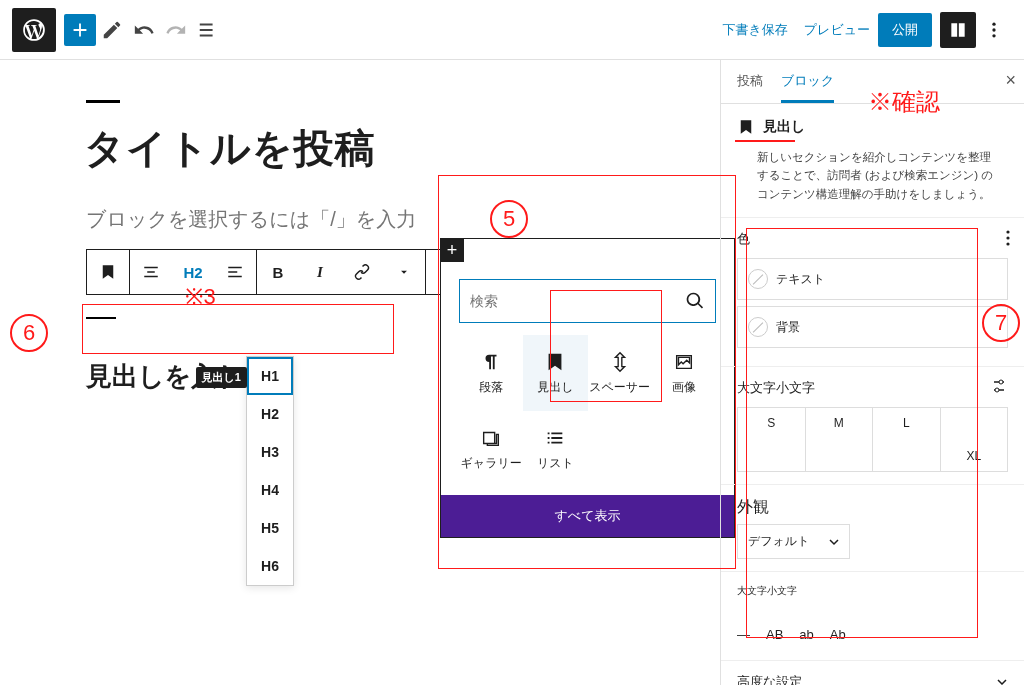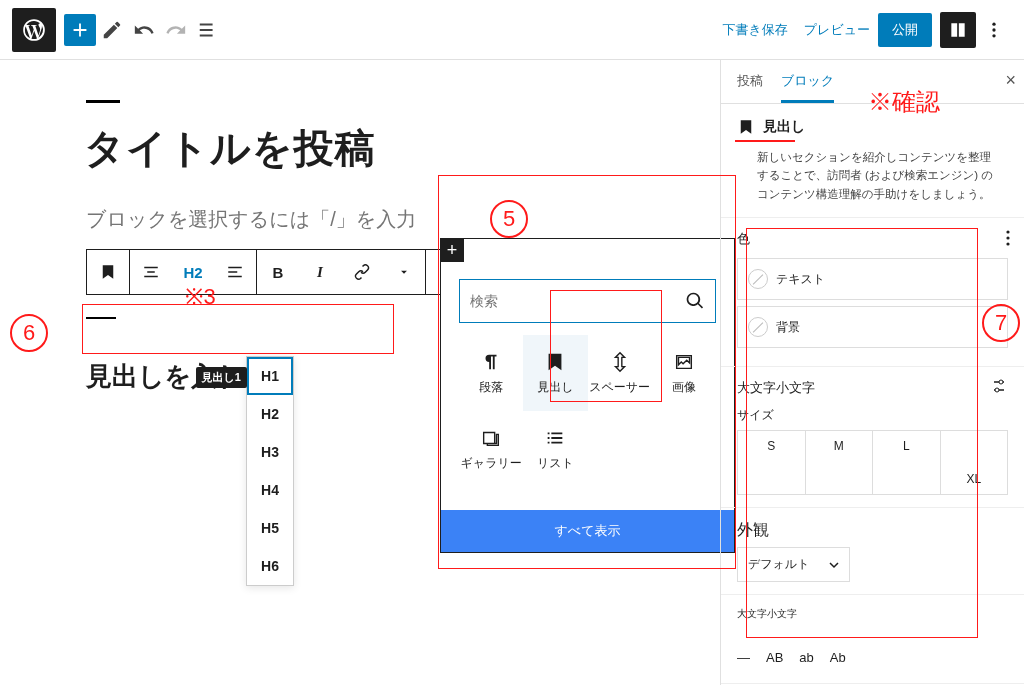--- a/index.html
+++ b/index.html
@@ -42,21 +42,21 @@
   
   .inserter { position: absolute; left: 440px; top: 178px; width: 295px; border: 1px solid #1e1e1e; background: #fff; }
   .ins-add { position: absolute; left: -1px; top: -1px; width: 24px; height: 24px; background: #1e1e1e; color: #fff; display: flex; align-items: center; justify-content: center; font-size: 18px; }
   .ins-inner { padding: 40px 18px 0 18px; }
   .ins-search { display: flex; border: 1.5px solid #007cba; height: 44px; align-items: center; padding: 0 10px; }
   .ins-search input { flex: 1; border: none; outline: none; font-size: 14px; color: #ef4444; }
   .ins-grid { display: grid; grid-template-columns: repeat(4,1fr); gap: 0; margin-top: 12px; }
   .ins-block { height: 76px; display: flex; flex-direction: column; align-items: center; justify-content: center; gap: 6px; cursor: pointer; font-size: 12px; }
   .ins-block.sel { background: #f0f6fa; }
   .ins-block svg { width: 22px; height: 22px; }
-  .ins-showall { background: #3b82f6; color: #fff; text-align: center; padding: 12px; font-size: 13px; cursor: pointer; margin-top: 23px; }
+  .ins-showall { background: #4c1d95; color: #fff; text-align: center; padding: 12px; font-size: 13px; cursor: pointer; margin-top: 8px; }
   
   
   .sidebar { width: 304px; border-left: 1px solid #e0e0e0; padding: 0; position: relative; }
   .sb-tabs { display: flex; gap: 18px; padding: 12px 16px 0 16px; border-bottom: 1px solid #e0e0e0; }
   .sb-tab { padding-bottom: 10px; font-size: 13px; color: #555; cursor: pointer; }
   .sb-tab.active { color: #007cba; border-bottom: 3px solid #007cba; font-weight: 500; text-align: center; }
   .sb-close { position: absolute; right: 8px; top: 10px; font-size: 18px; color: #555; cursor: pointer; }
   .sb-block-head { display: flex; align-items: center; gap: 8px; padding: 14px 16px 4px 16px; font-size: 14px; font-weight: 600; }
   .sb-block-head svg { width: 18px; height: 18px; }
   .sb-underline { height: 2px; background: #ff1a1a; margin: 0 16px 6px 14px; width: 60px; }
@@ -286,21 +286,20 @@
         </div>
     </div>
 
     <div class="sb-sec">
       <div class="sb-gear"><svg width="16" height="14" viewBox="0 0 16 14">
             <path d="M0 3h10M0 11h10" stroke="currentColor" stroke-width="1.5"></path>
             <circle cx="7" cy="3" r="2" fill="#fff" stroke="currentColor"></circle>
             <circle cx="3" cy="11" r="2" fill="#fff" stroke="currentColor"></circle>
           </svg></div>
       <div class="sb-sec-title">大文字小文字</div>
-      <div style="font-size:12px;margin-bottom:6px">サイズ</div>
       <div class="sb-size-row">
         <div class="sb-size">S</div>
         <div class="sb-size">M</div>
         <div class="sb-size">L</div>
         <div class="sb-size">XL</div>
       </div>
     </div>
 
     <div class="sb-sec">
       <div style="font-size:16px;margin-bottom:6px">外観</div>

